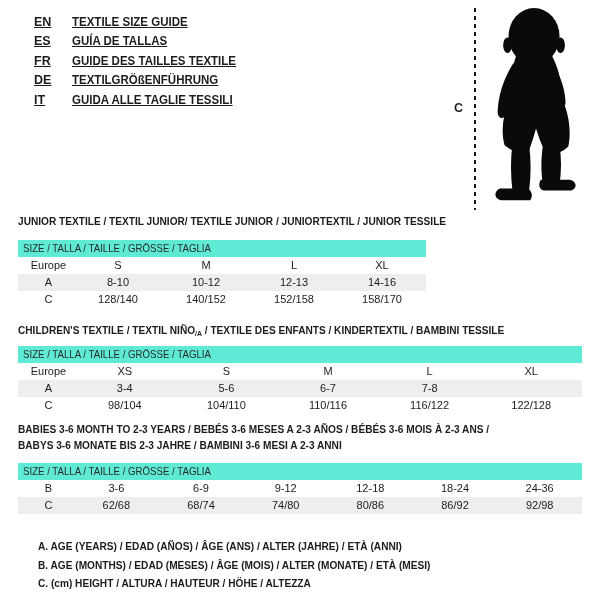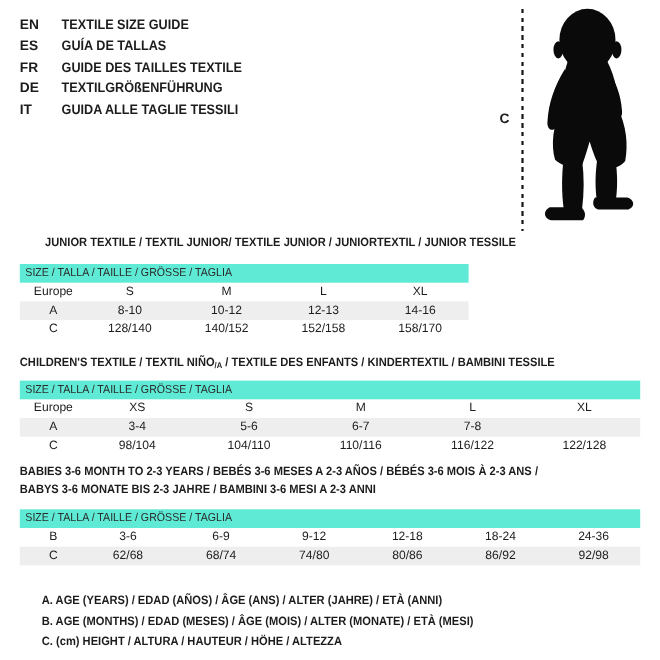--- a/index.html
+++ b/index.html
@@ -7,38 +7,38 @@
     width:600px; height:600px;
     font-family:"Liberation Sans", sans-serif;
     color:#1c1c1c;
   }
   .page { position:relative; width:600px; height:600px; overflow:hidden; background:#fff; }
 
   
   .cond { transform:scaleX(0.92); transform-origin:0 50%; white-space:nowrap; display:block; }
 
   
-  .langs { position:absolute; top:12px; left:18px; }
+  .langs { position:absolute; top:12px; left:34px;text-decoration:underline; }
   .lang-row { display:flex; height:19.5px; align-items:center; font-weight:bold; font-size:12.5px; }
   .lang-code { width:38px; flex:0 0 38px; }
   .lang-title { white-space:nowrap; }
 
   
   .figure { position:absolute; top:4px; left:448px; width:150px; height:212px; }
   .dash-line {
     position:absolute; left:26px; top:4px; width:2px; height:202px;
     background:repeating-linear-gradient(to bottom, #161616 0 4px, transparent 4px 8px);
   }
   .c-label { position:absolute; left:6px; top:97px; font-weight:bold; font-size:12.5px; }
   .baby-svg { position:absolute; left:38px; top:2px; width:100px; height:206px; }
 
   
   .tbl-title { position:absolute; left:18px; font-weight:bold; font-size:11px; }
   .tbl-title .line { height:16px; line-height:16px; }
-  #t1-title { top:215px;margin-left:23px; }
+  #t1-title { top:215px; }
   #t2-title { top:324px; }
   #t3-title { top:421px; }
   .sub { font-size:7.5px; vertical-align:-2px; }
 
   .size-table { position:absolute; left:18px; }
   #t1 { top:240px; width:408px; }
   #t2 { top:346px; width:564px; }
   #t3 { top:463px; width:564px; }
 
   .size-bar {

